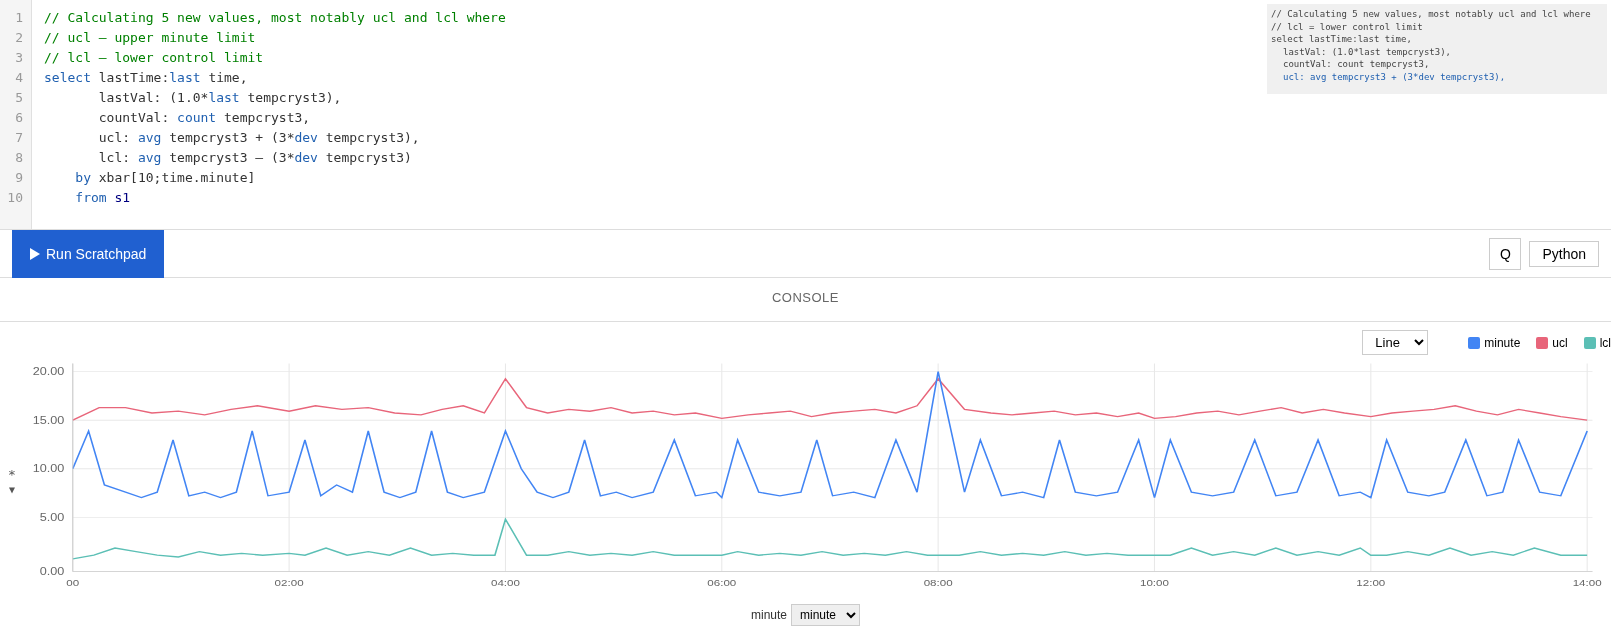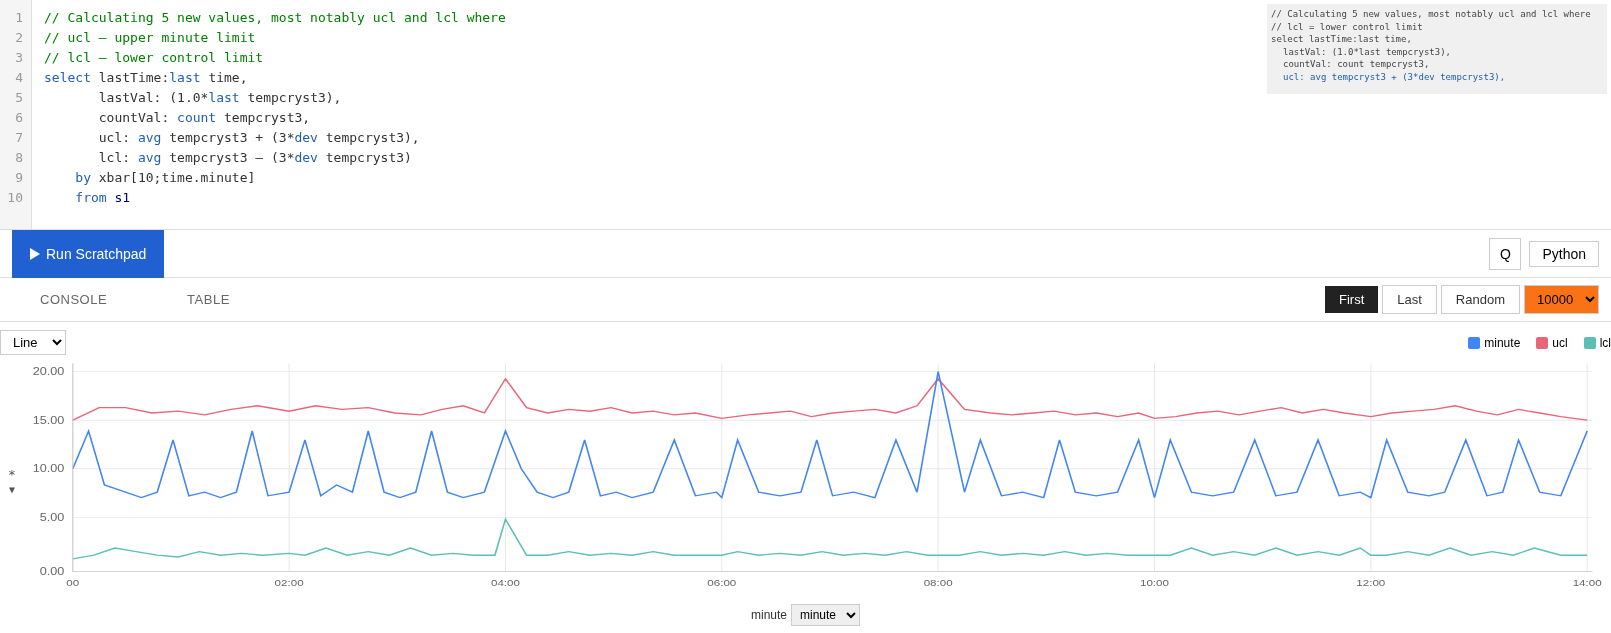--- a/index.html
+++ b/index.html
@@ -118,20 +118,21 @@
 
     
     #tabs-bar {
       background: #fff;
       border-bottom: 1px solid #ddd;
       height: 44px;
       display: flex;
       align-items: center;
       padding: 0 0;
       position: relative;
+      flex-direction: column;
     }
     .tab-item {
       padding: 12px 40px;
       cursor: pointer;
       font-size: 13px;
       font-family: sans-serif;
       color: #666;
       letter-spacing: 0.5px;
       position: relative;
     }
@@ -184,23 +185,23 @@
     #visual-panel {
       background: #fff;
       height: calc(633px - 230px - 48px - 44px);
       padding: 8px 0;
       position: relative;
     }
 
     
     .chart-controls {
       display: flex;
-      justify-content: space-between;
-      align-items: center;
-      gap: 32px;
+      justify-content: flex-end;
+      align-items: center;
+      gap: 40px;
       margin-bottom: 4px;
     }
     .chart-type-select {
       border: 1px solid #ccc;
       padding: 3px 8px;
       font-size: 13px;
       background: #fff;
       font-family: sans-serif;
     }
     .legend {

